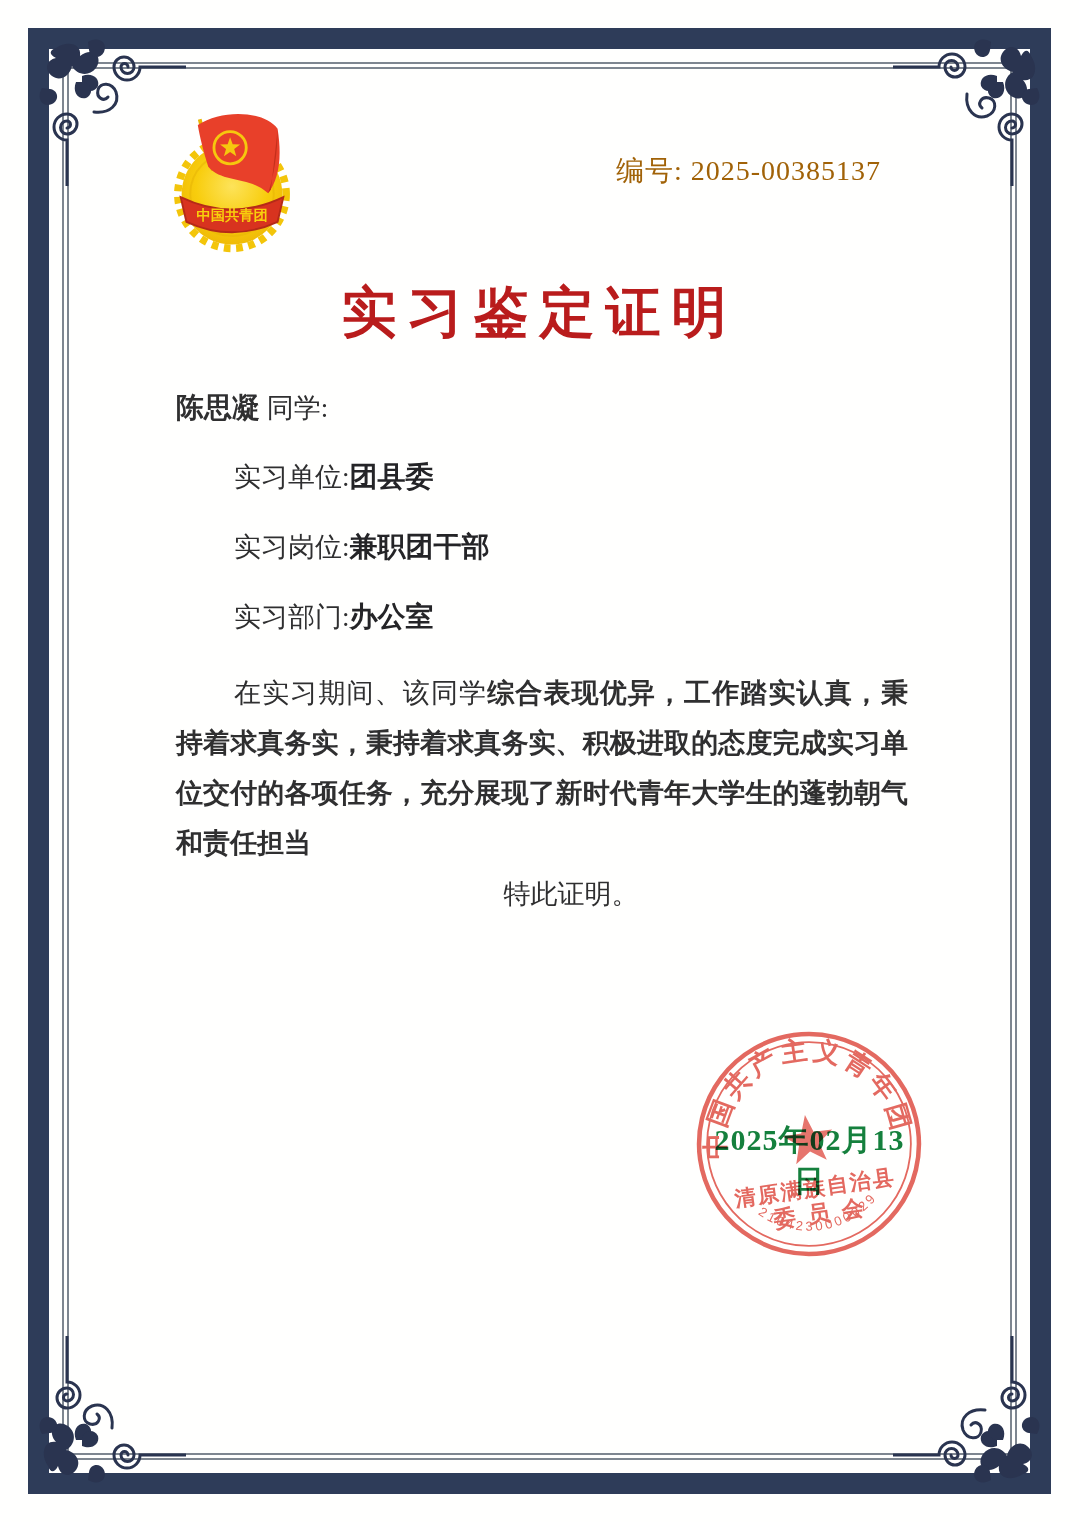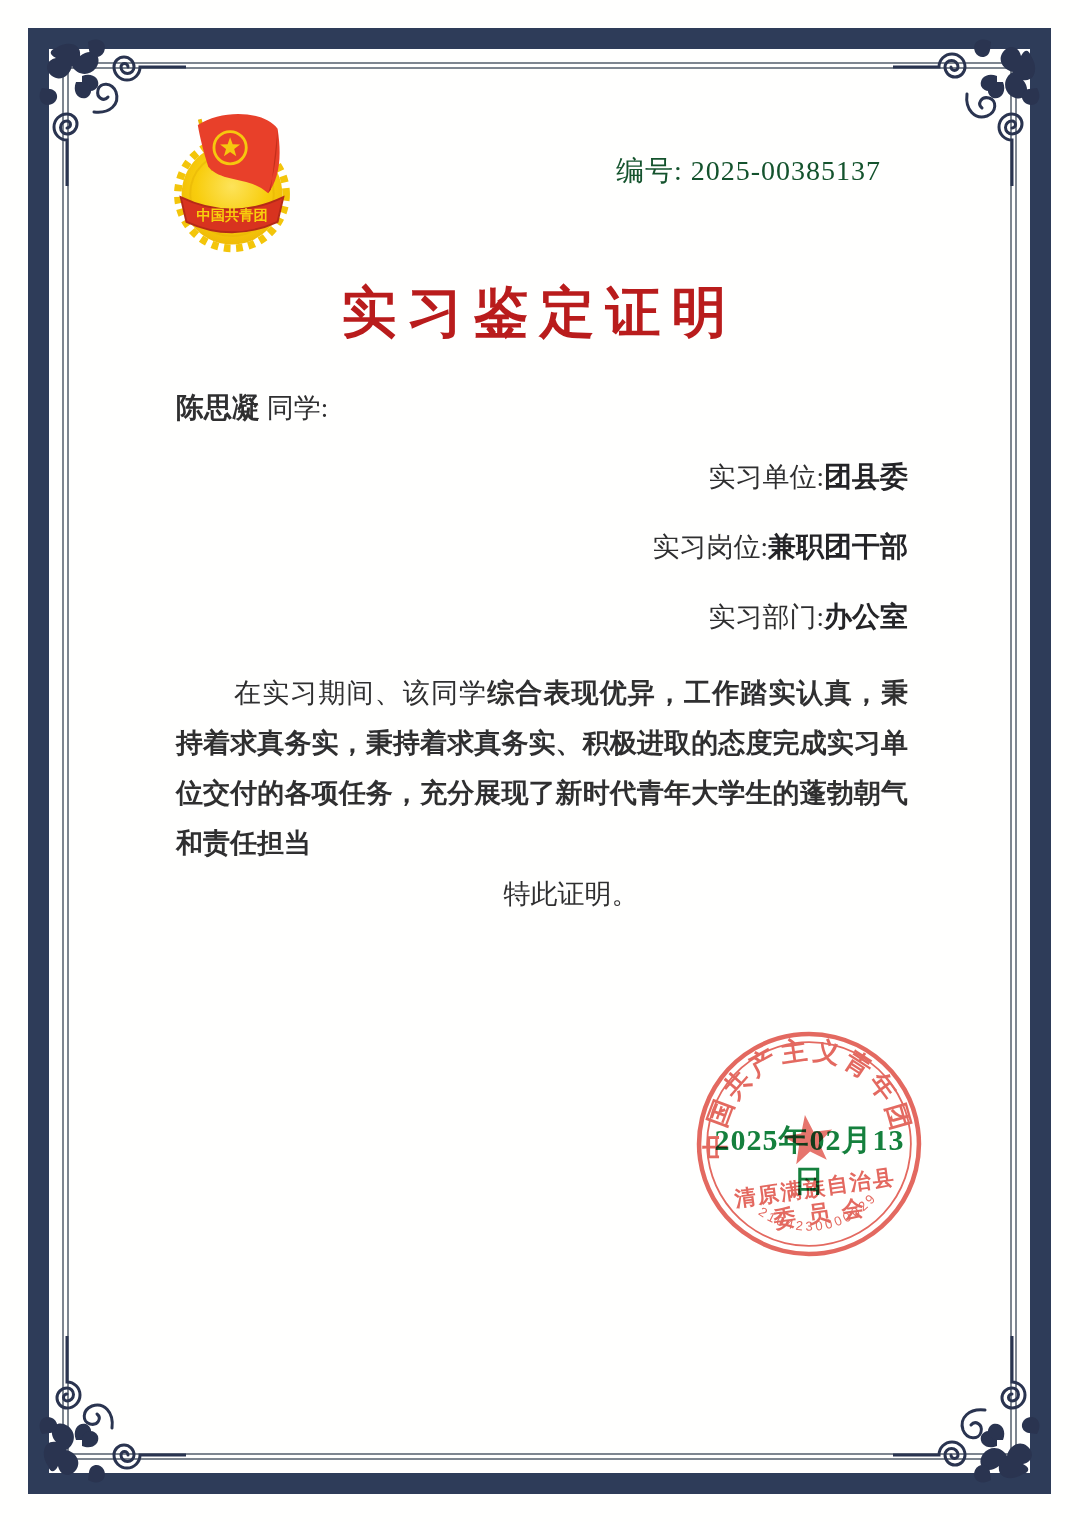--- a/index.html
+++ b/index.html
@@ -18,33 +18,33 @@
     border:7px double #7e8690;pointer-events:none;
   }
   .flourish{position:absolute;width:150px;height:150px;}
   .flourish.tl{top:36px;left:36px;}
   .flourish.tr{top:36px;right:36px;transform:rotate(90deg);}
   .flourish.br{bottom:36px;right:36px;transform:rotate(180deg);}
   .flourish.bl{bottom:36px;left:36px;transform:rotate(270deg);}
   
   .emblem{position:absolute;left:156px;top:104px;width:152px;height:152px;}
   .serial{
-    position:absolute;top:152px;right:198px;font-size:28px;color:#14532d;
+    position:absolute;top:152px;right:198px;font-size:28px;color:#a16207;
     letter-spacing:1px;
   }
   .title{
     position:absolute;top:276px;left:0;width:100%;text-align:center;
     font-size:55px;font-weight:700;letter-spacing:11px;color:#b91c1c;
   }
   
   .content{position:absolute;left:176px;top:388px;width:732px;font-size:27px;line-height:40px;}
   .hei{font-family:"Liberation Sans","DejaVu Sans",sans-serif;font-weight:700;}
   .name-line .name{font-size:28px;}
   .intro{margin:26px 0 0;text-indent:2.15em;line-height:56px;text-align:justify;font-size:27.5px;}
-  .fields{margin-top:14px;text-align:right;}
+  .fields{margin-top:14px;}
   .field-line{padding-left:2.15em;line-height:70px;}
   .field-line .value{font-size:28px;color:#242427;}
   .evaluation{margin:16px 0 0;text-indent:2.15em;line-height:50px;text-align:justify;}
   .closing{padding-left:2.15em;line-height:48px;margin-top:2px;text-align:center;}
   
   .date{
     position:absolute;left:702px;top:1120px;width:215px;text-align:center;
     font-size:30px;font-weight:700;color:#15803d;letter-spacing:1px;z-index:2;
   }
   .stamp{

